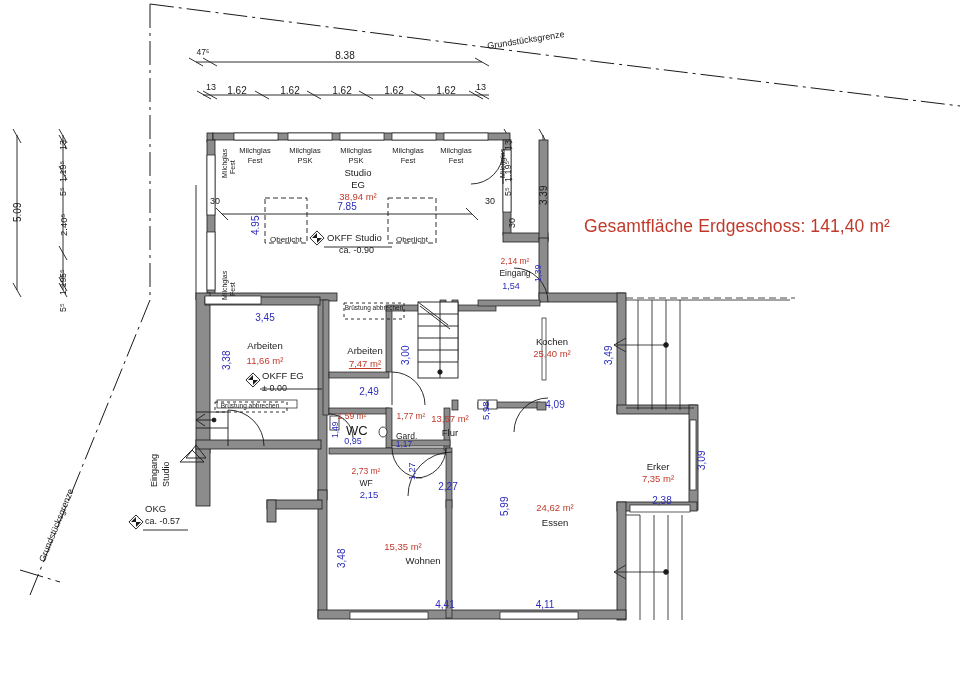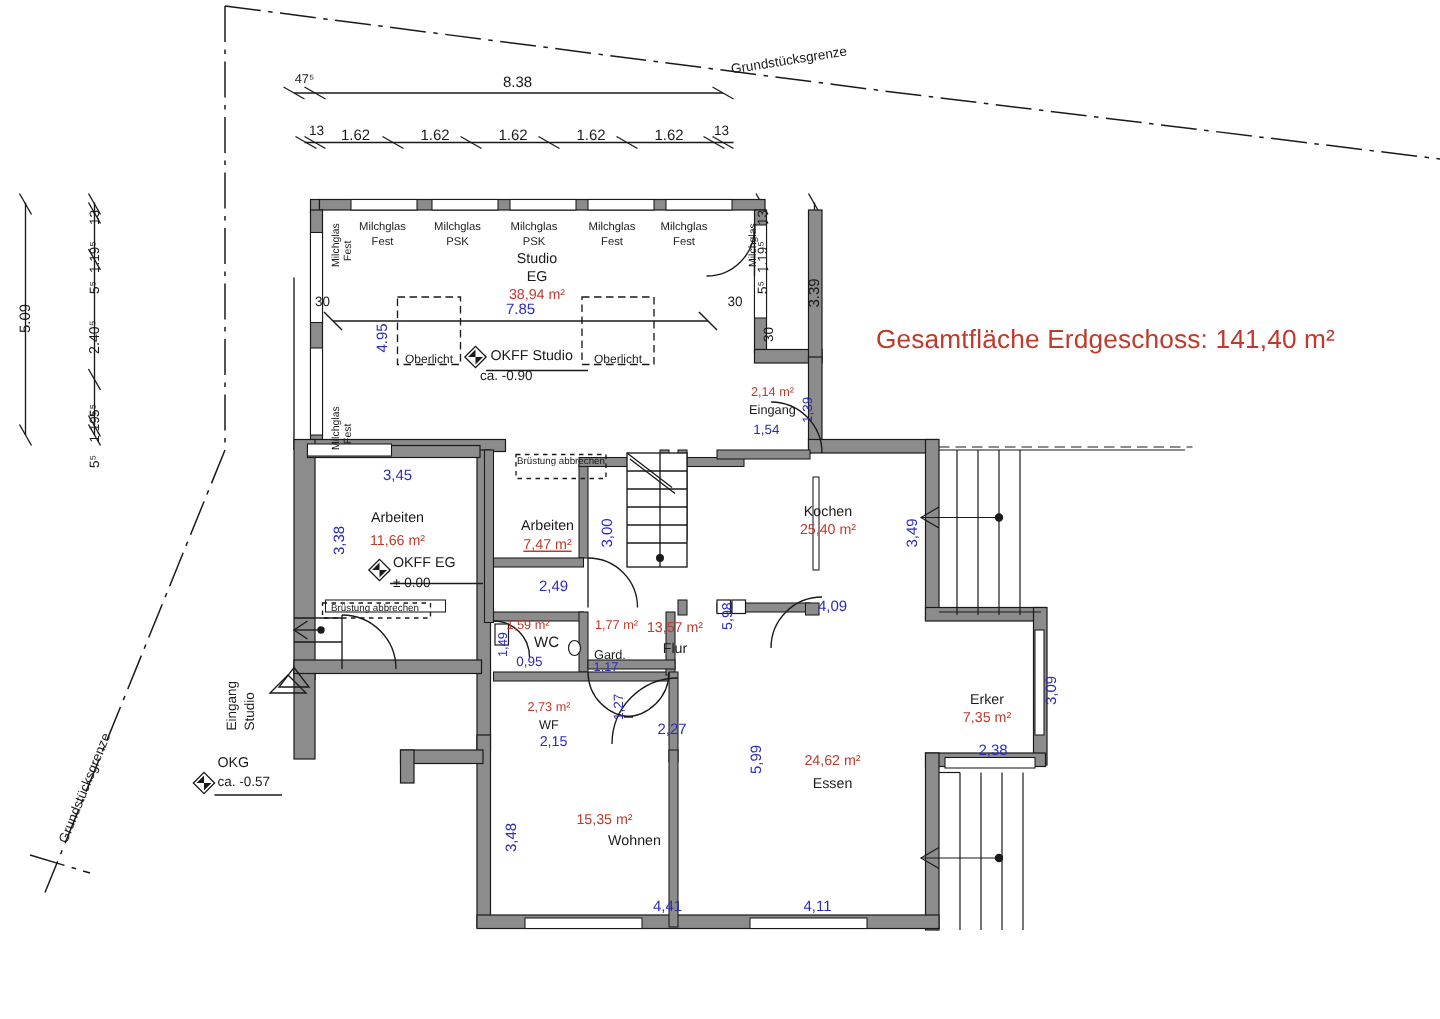--- a/index.html
+++ b/index.html
@@ -305,42 +305,42 @@
   <div class="txt blk rot90" style="left:229px;top:296px;font-size:7px;">Fest</div>
 
   <div class="txt blk c" style="left:286px;top:236px;font-size:8px;">Oberlicht</div>
   <div class="txt blk c" style="left:412px;top:236px;font-size:8px;">Oberlicht</div>
 
   <div class="txt blk c" style="left:358px;top:168px;font-size:9.5px;">Studio</div>
   <div class="txt blk c" style="left:358px;top:180px;font-size:9.5px;">EG</div>
   <div class="txt red c" style="left:358px;top:192px;font-size:9.5px;">38,94 m²</div>
 
   <div class="txt blk" style="left:327px;top:233px;font-size:9.5px;">OKFF Studio</div>
-  <div class="txt blk" style="left:320px;top:246px;font-size:9px;">ca. -0.90</div>
+  <div class="txt blk" style="left:339px;top:246px;font-size:9px;">ca. -0.90</div>
 
   <div class="txt red c" style="left:515px;top:257px;font-size:8.5px;">2,14 m²</div>
   <div class="txt blk c" style="left:515px;top:269px;font-size:8.5px;">Eingang</div>
   <div class="txt blue c" style="left:511px;top:282px;font-size:9px;">1,54</div>
   <div class="txt blue rot90" style="left:534px;top:282px;font-size:9px;">1,39</div>
 
   <div class="txt blue c" style="left:265px;top:313px;font-size:10px;">3,45</div>
   <div class="txt blue rot90" style="left:222px;top:370px;font-size:10px;">3,38</div>
   <div class="txt blk c" style="left:265px;top:341px;font-size:9.5px;">Arbeiten</div>
   <div class="txt red c" style="left:265px;top:356px;font-size:9.5px;">11,66 m²</div>
 
   <div class="txt blk" style="left:262px;top:371px;font-size:9.5px;">OKFF EG</div>
   <div class="txt blk" style="left:262px;top:384px;font-size:9px;">± 0.00</div>
 
   <div class="txt blk c" style="left:365px;top:346px;font-size:9.5px;">Arbeiten</div>
   <div class="txt red c" style="left:365px;top:359px;font-size:9.5px;text-decoration:underline;">7,47 m²</div>
   <div class="txt blue c" style="left:369px;top:387px;font-size:10px;">2,49</div>
   <div class="txt blue rot90" style="left:401px;top:365px;font-size:10px;">3,00</div>
 
   <div class="txt red c" style="left:352px;top:412px;font-size:8.5px;">1,59 m²</div>
-  <div class="txt blk" style="left:356px;top:424px;font-size:10px;">WC</div>
+  <div class="txt blk" style="left:346px;top:424px;font-size:13px;">WC</div>
   <div class="txt blue c" style="left:353px;top:437px;font-size:9px;">0,95</div>
   <div class="txt blue rot90" style="left:331px;top:438px;font-size:8.5px;">1,49</div>
 
   <div class="txt red c" style="left:411px;top:412px;font-size:8.5px;">1,77 m²</div>
   <div class="txt blk" style="left:396px;top:432px;font-size:8.5px;">Gard.</div>
   <div class="txt blue c" style="left:404px;top:440px;font-size:8.5px;">1,17</div>
 
   <div class="txt red c" style="left:450px;top:414px;font-size:9.5px;">13,57 m²</div>
   <div class="txt blk c" style="left:450px;top:428px;font-size:9.5px;">Flur</div>
   <div class="txt blue rot90" style="left:481px;top:420px;font-size:9.5px;">5,98</div>

